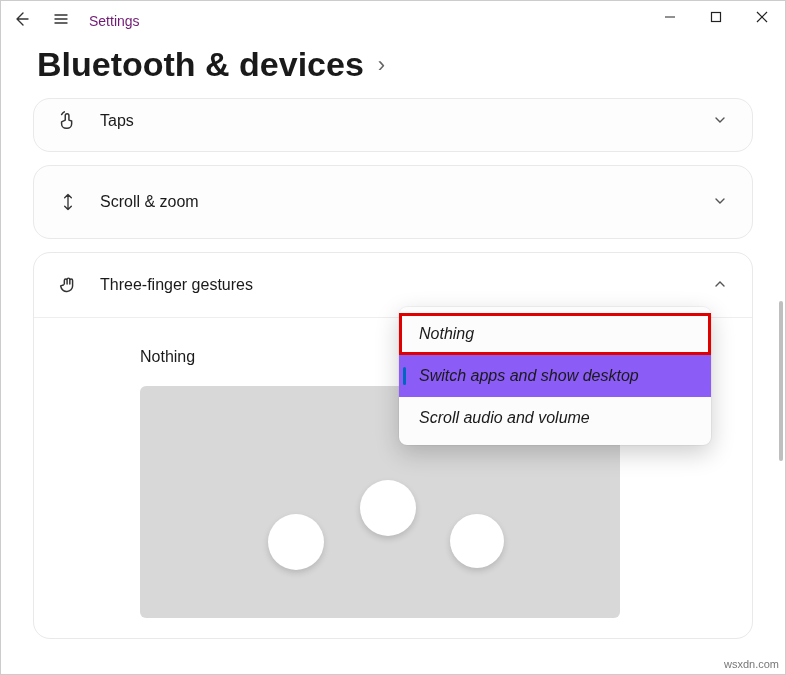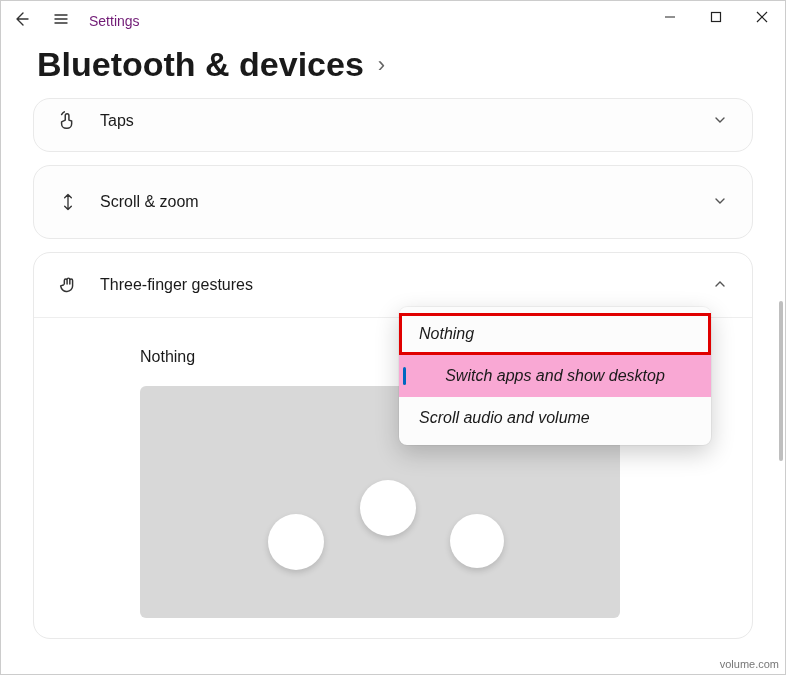--- a/index.html
+++ b/index.html
@@ -31,21 +31,21 @@
   .subheader { font-size: 16px; color: #1a1a1a; padding: 10px 0 20px 106px; }
   
   .gesture-preview { margin-left: 106px; width: 480px; height: 232px; background: #d8d8d8; border-radius: 6px; position: relative; }
   .finger { position: absolute; border-radius: 50%; background: #fff; box-shadow: 0 3px 6px rgba(0,0,0,0.15); }
   .f1 { width: 56px; height: 56px; left: 128px; top: 128px; }
   .f2 { width: 56px; height: 56px; left: 220px; top: 94px; }
   .f3 { width: 54px; height: 54px; left: 310px; top: 128px; }
   
   .dropdown { position: absolute; left: 398px; top: 306px; width: 312px; background: #fcfcfc; border-radius: 8px; box-shadow: 0 8px 24px rgba(0,0,0,0.2), 0 0 0 1px rgba(0,0,0,0.04); z-index: 10; padding: 6px 0; font-style: italic; }
   .dropdown .item { padding: 12px 20px; font-size: 16px; color: #1a1a1a; cursor: pointer; position: relative; }
-  .dropdown .item.selected { background: #f9a8d4; text-align: center; }
+  .dropdown .item.selected { background: #8b5cf6; }
   .dropdown .item.selected::before { content: ""; position: absolute; left: 4px; top: 12px; bottom: 12px; width: 3px; background: #0067c0; border-radius: 2px; }
   .dropdown .item.highlighted { outline: 3px solid #e00000; outline-offset: -3px; }
   
   .scrollbar { position: absolute; right: 2px; top: 300px; width: 4px; height: 160px; background: #bfbfbf; border-radius: 2px; }
   
   .watermark { position: absolute; right: 6px; bottom: 4px; font-size: 11px; color: #777; font-family: Arial, sans-serif;}
 </style>
 </head>
 <body>
 
@@ -150,14 +150,14 @@
   </div>
 
   <div class="dropdown">
     <div class="item highlighted">Nothing</div>
     <div class="item selected">Switch apps and show desktop</div>
     <div class="item">Scroll audio and volume</div>
   </div>
 
   <div class="scrollbar"></div>
 
-  <div class="watermark">volume.com</div>
+  <div class="watermark">wsxdn.com</div>
 </div>
 
 </body></html>

